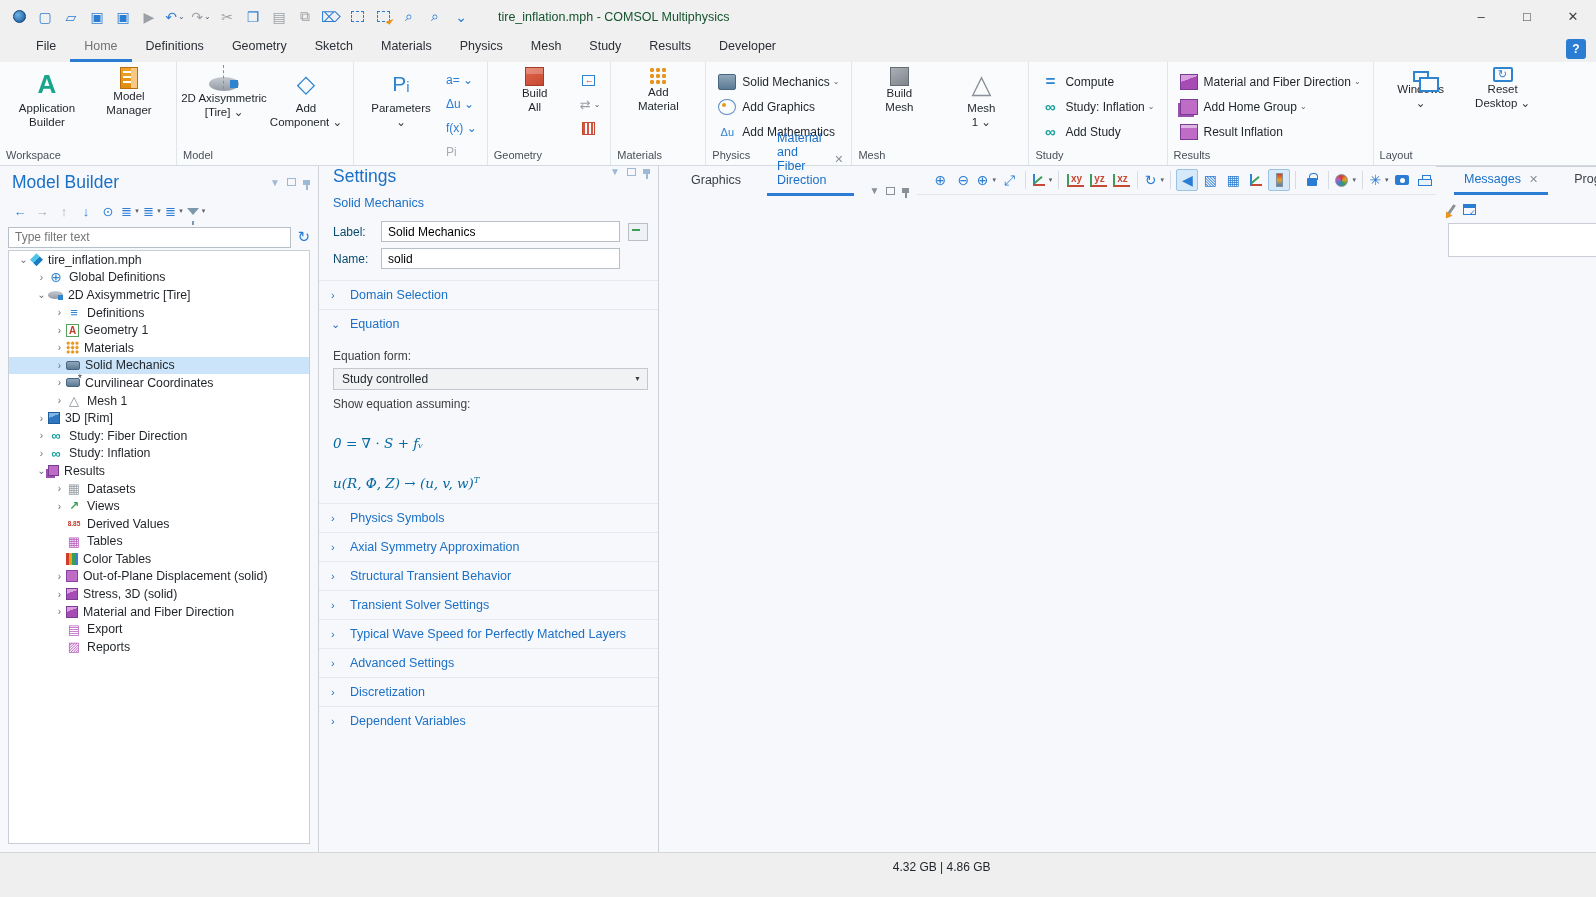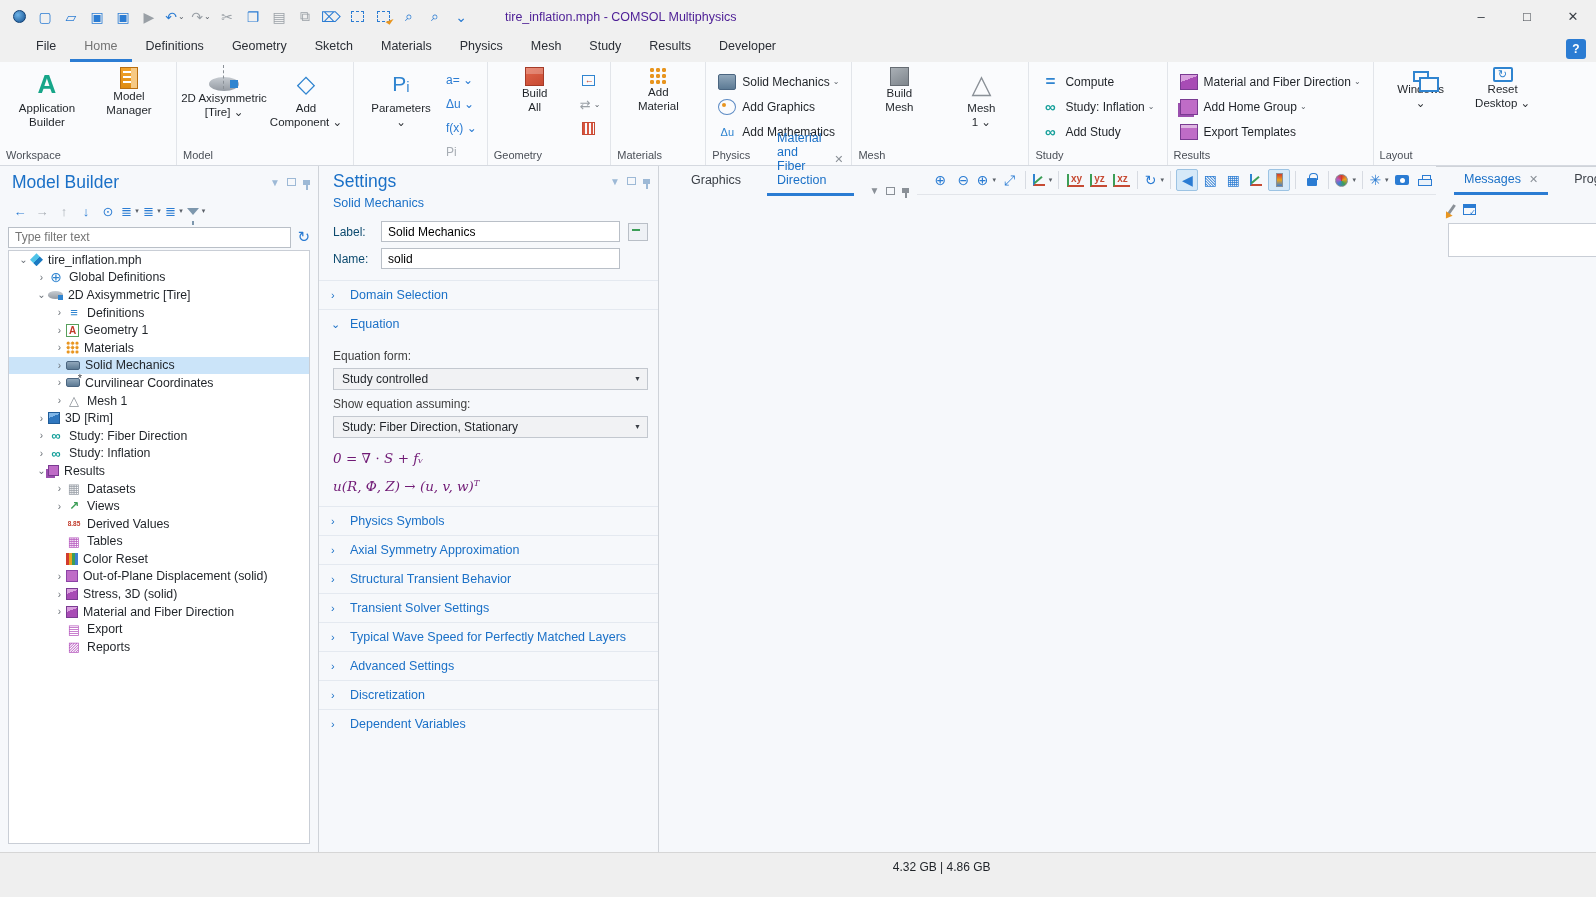--- a/index.html
+++ b/index.html
@@ -8,21 +8,21 @@
 
   
   .titlebar{height:33px;background:#f0f0f0;display:flex;align-items:center;padding:0 0 0 6px;flex:none}
   .tb-ic{width:24px;height:24px;display:flex;align-items:center;justify-content:center;font-size:14px;color:#2b7cd3;margin:0 1px;border-radius:3px;position:relative}
   .tb-ic.dis{color:#9aa0a6}
   .tb-ic .car{font-size:8px;color:#5a6068;margin-left:1px}
   .tb-logo{width:13px;height:13px;border-radius:50%;background:radial-gradient(circle at 35% 35%,#6db3e8,#15508f);border:1px solid #0f3f74}
   .tb-selbox{width:13px;height:11px;border:1.5px dashed #2b7cd3}
   .tb-selbox2{width:13px;height:11px;border:1.5px dashed #2b7cd3;position:relative}
   .tb-selbox2::after{content:"";position:absolute;right:-3px;bottom:-3px;width:0;height:0;border-left:5px solid transparent;border-bottom:7px solid #e8951f;transform:rotate(35deg)}
-  .tb-title{margin-left:31px;color:#4c1d95;font-size:12.5px}
+  .tb-title{margin-left:24px;color:#14532d;font-size:12.5px}
   .win-controls{margin-left:auto;display:flex;height:33px}
   .win-btn{width:46px;height:33px;display:flex;align-items:center;justify-content:center;color:#3a3f46;font-size:13px}
 
   
   .menubar{height:29px;background:#f0f0f0;display:flex;align-items:flex-end;padding:0 10px 0 22px;flex:none}
   .mtab{padding:5px 14px 6px;color:#2b2f36;font-size:12.5px;border-bottom:3px solid transparent}
   .mtab.active{color:#737373;border-bottom-color:#2b7cd3}
   .help-btn{margin-left:auto;width:20px;height:20px;background:#2b7cd3;color:#fff;border-radius:3px;display:flex;align-items:center;justify-content:center;font-weight:bold;margin-bottom:3px}
 
   
@@ -116,36 +116,36 @@
   .ti-derived{color:#c13a2a;font-size:6.5px;line-height:7px;font-weight:bold}
   .ti-tables{color:#b85cc0;font-size:13px}
   .ti-colortables{width:12px;height:12px;background:linear-gradient(90deg,#d23b2e 0 25%,#e8a21f 25% 50%,#3c9e57 50% 75%,#3e7fd0 75% 100%)}
   .ti-plot2d{width:12px;height:12px;background:#bf6cc7;border:1px solid #8c44a6}
   .ti-plot3d{width:12px;height:12px;background:linear-gradient(160deg,#d9a0de 0 35%,#a84cb5 35%);border:1px solid #7a3b92}
   .ti-export{color:#b85cc0;font-size:13px}
   .ti-reports{color:#b85cc0;font-size:13px}
 
   
   .set{width:340px;background:#f6f8fb;border-right:1px solid #cfd3d9;display:flex;flex-direction:column;flex:none}
-  .set-head{height:30px;display:flex;align-items:center;padding-left:14px}
+  .set-head{height:30px;display:flex;align-items:flex-start;padding-left:14px}
   .set-sub{color:#1a70c7;font-size:12.5px;padding:0 0 8px 14px}
   .field-row{display:flex;align-items:center;padding:3px 10px 3px 14px;gap:8px}
   .field-row label{width:40px;color:#0c4a6e}
   .field-row input{flex:1;height:21px;border:1px solid #b9bfc7;background:#fff;padding:0 6px;font-size:12px;font-family:inherit}
   .fld-btn{width:20px;height:18px;border:1px solid #b9bfc7;background:#eef1f5;position:relative;flex:none}
   .fld-btn::after{content:"";position:absolute;left:3px;top:5px;width:8px;height:2px;background:#3c9e57}
   .sections{margin-top:8px}
   .sec-row{height:29px;display:flex;align-items:center;border-top:1px solid #e4e9f0;padding-left:12px;gap:9px}
   .sec-chev{color:#1a70c7;font-size:11px;width:10px}
   .sec-label{color:#1a70c7;font-size:12.5px}
   .eq-body{padding:4px 10px 10px 14px;border-top:0}
   .eq-lbl{color:#404040;margin:7px 0 5px}
   .dropdown{height:22px;background:#f1f2f4;border:1px solid #c3c8cf;display:flex;align-items:center;padding:0 22px 0 8px;position:relative;color:#1f2328}
   .dropdown::after{content:"▼";position:absolute;right:6px;top:6px;font-size:7px;color:#3a3f46}
-  .eq-math{font-family:"DejaVu Serif",serif;font-style:italic;font-size:13.5px;color:#701a75;margin:12px 0 2px}
+  .eq-math{font-family:"DejaVu Serif",serif;font-style:italic;font-size:13.5px;color:#0369a1;margin:24px 0 2px}
 
   
   .right{flex:1;display:flex;background:#f6f8fb;min-width:0}
   .gtabs{height:30px;display:flex;align-items:flex-end;padding-left:22px;background:#f6f8fb}
   .gtab{display:flex;align-items:center;gap:8px;padding:5px 10px 6px;font-size:12.5px;color:#3a3f46;border-bottom:3px solid transparent;margin-right:16px}
   .gtab.active{color:#1a70c7;border-bottom-color:#2b7cd3}
   .gtab .x{color:#8a9097;font-size:11px}
   .gtoolbar{height:29px;display:flex;align-items:center;padding-left:12px;gap:1px;border-bottom:1px solid #e2e5ea}
   .gi{min-width:22px;height:22px;display:flex;align-items:center;justify-content:center;color:#2b7cd3;font-size:14px;border:1px solid transparent;border-radius:2px;gap:1px}
   .gi.active{background:#d6e9f8;border-color:#9cc3e3}
@@ -437,21 +437,21 @@
               <span>Material and Fiber Direction</span>
               <span class="car2">⌄</span>
             </div>
             <div class="rrow">
               <span class="rr rr-add-plot-group"></span>
               <span>Add Home Group</span>
               <span class="car2">⌄</span>
             </div>
             <div class="rrow">
               <span class="rr rr-result-templates"></span>
-              <span>Export Templates</span>
+              <span>Result Inflation</span>
             </div>
           </div>
         </div>
         <div class="rlabel">Results</div>
     </div>
     <div class="rgroup" style="border-right:none">
       <div class="ritems">
           <div class="rbig">
             <div class="ri ri-windows"></div>
             <div class="blab">
@@ -601,21 +601,21 @@
             <span class="tlabel">Derived Values</span>
           </div>
           <div class="trow" style="padding-left: 44px;">
             <span class="tarrow"></span>
             <span class="ti ti-tables">▦</span>
             <span class="tlabel">Tables</span>
           </div>
           <div class="trow" style="padding-left: 44px;">
             <span class="tarrow"></span>
             <span class="ti ti-colortables"></span>
-            <span class="tlabel">Color Reset</span>
+            <span class="tlabel">Color Tables</span>
           </div>
           <div class="trow" style="padding-left: 44px;">
             <span class="tarrow">›</span>
             <span class="ti ti-plot2d"></span>
             <span class="tlabel">Out-of-Plane Displacement (solid)</span>
           </div>
           <div class="trow" style="padding-left: 44px;">
             <span class="tarrow">›</span>
             <span class="ti ti-plot3d"></span>
             <span class="tlabel">Stress, 3D (solid)</span>
@@ -666,23 +666,20 @@
       <div class="sec-row">
         <span class="sec-chev">⌄</span>
         <span class="sec-label">Equation</span>
       </div>
       <div class="eq-body">
         <div class="eq-lbl">Equation form:</div>
         <div class="dropdown">
             <span>Study controlled</span>
           </div>
         <div class="eq-lbl">Show equation assuming:</div>
-        <div class="dropdown">
-            <span>Study: Fiber Direction, Stationary</span>
-          </div>
         <div class="eq-math">0 = ∇ ⋅ S + fᵥ</div>
         <div class="eq-math">u(R, Φ, Z) → (u, v, w)ᵀ</div>
       </div>
       <div id="sections-after">
           <div class="sec-row">
             <span class="sec-chev">›</span>
             <span class="sec-label">Physics Symbols</span>
           </div>
           <div class="sec-row">
             <span class="sec-chev">›</span>

